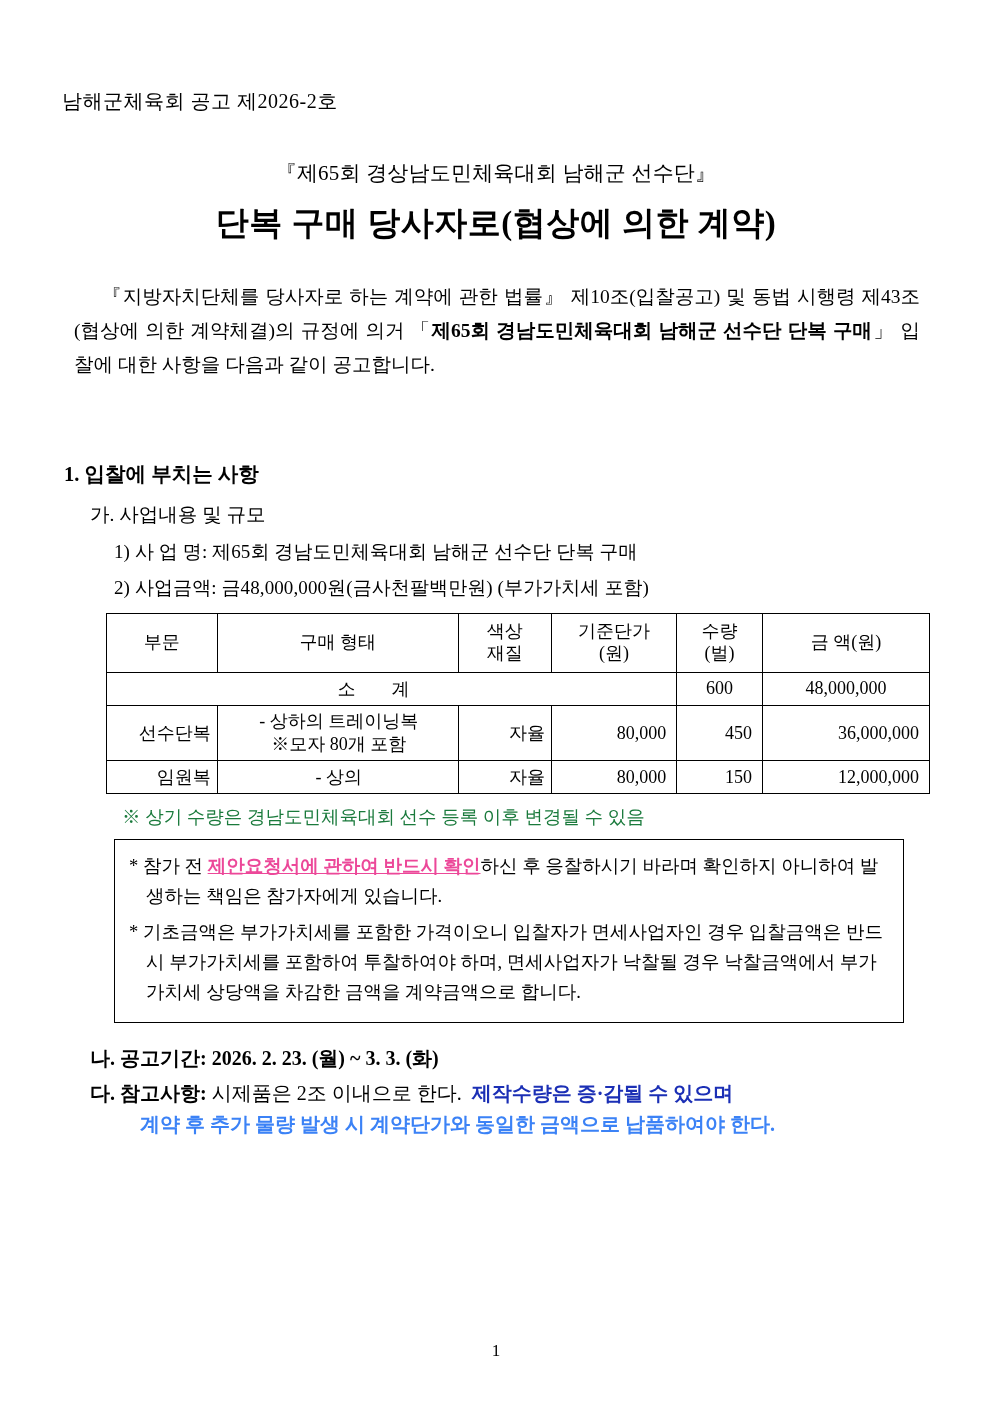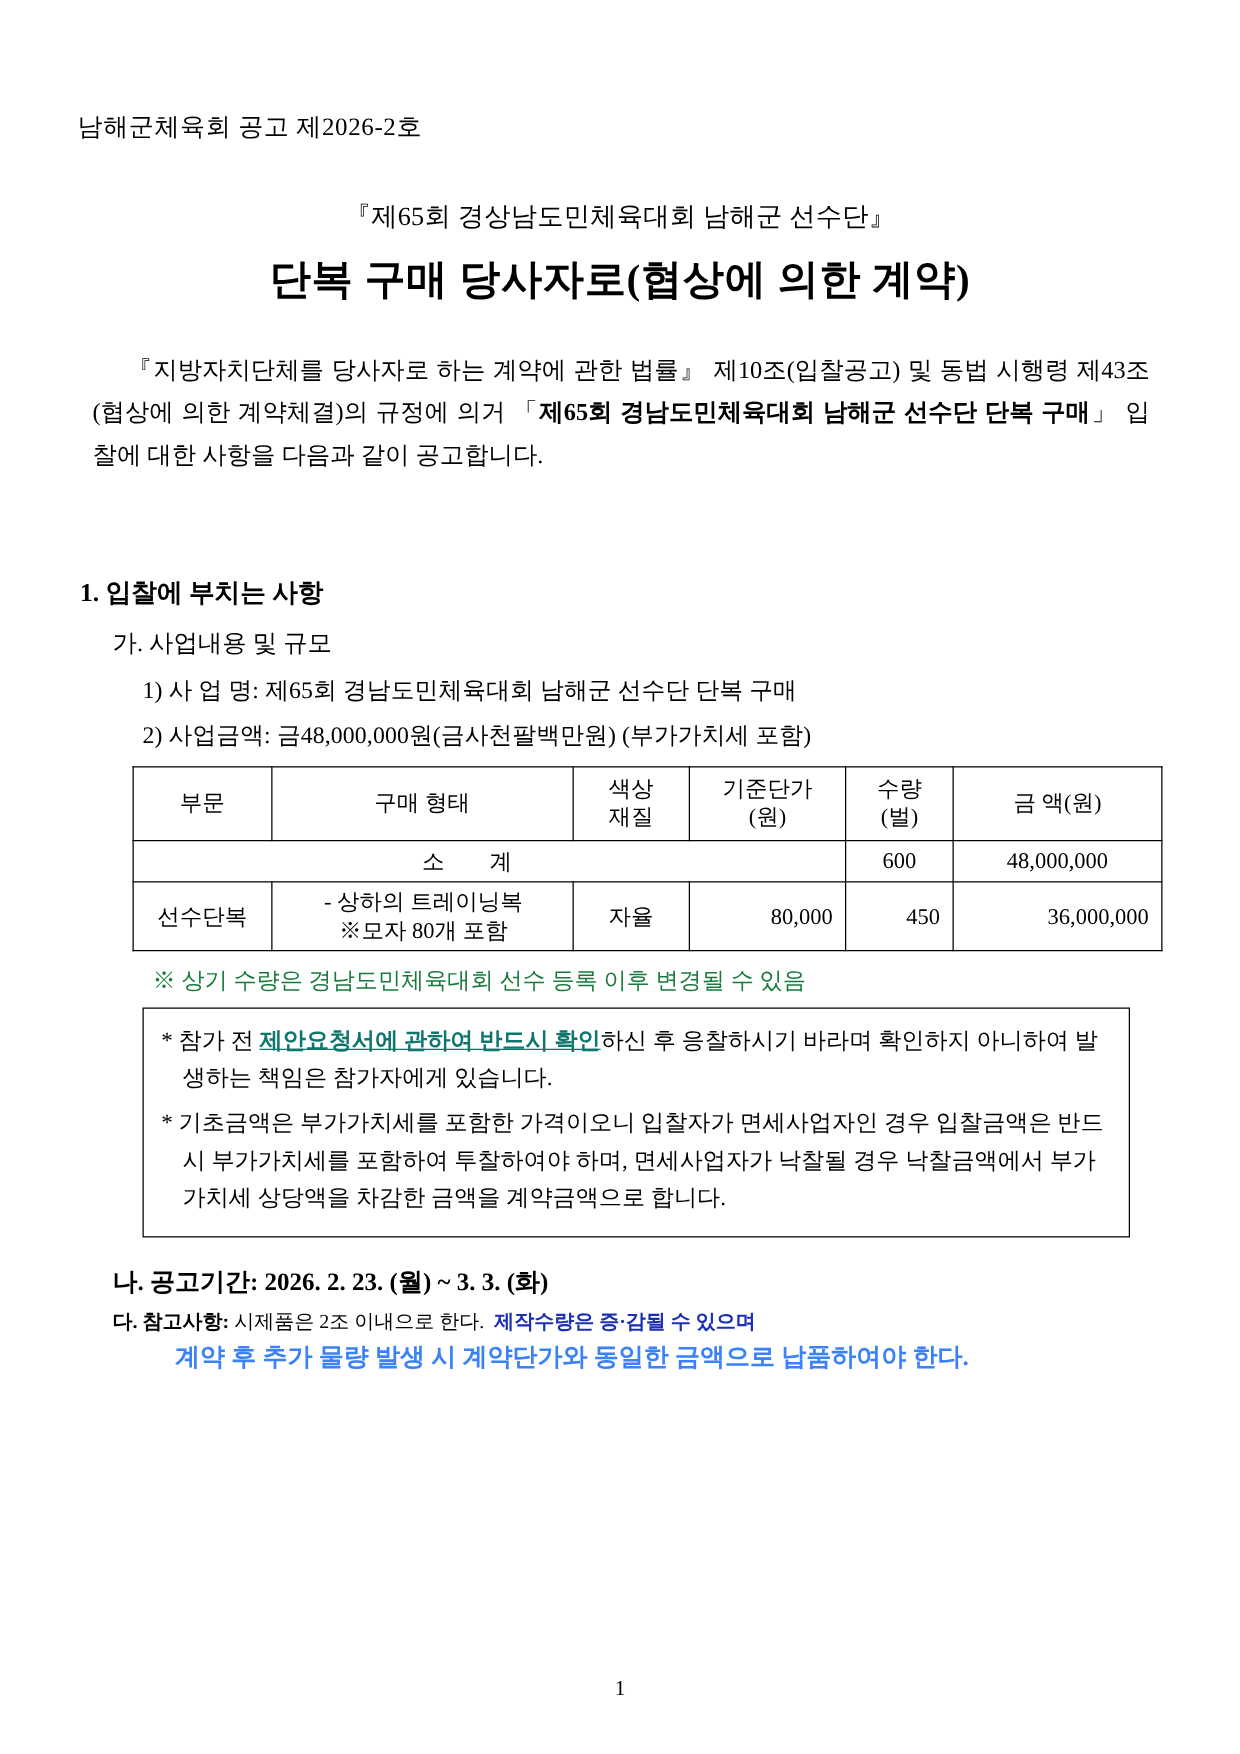--- a/index.html
+++ b/index.html
@@ -78,21 +78,21 @@
     border: 1px solid #000;
     padding: 4px 6px;
     font-weight: normal;
     vertical-align: middle;
   }
   table.goods thead th {
     text-align: center;
     line-height: 1.22;
     padding: 7px 4px;
   }
-  .c-center { text-align: center; }
+  .c-center { text-align: right; }
   .c-right { text-align: right; padding-right: 10px !important; }
   .c-left { text-align: center; padding-left: 8px !important; margin-left: 28px; }
   .row-total td {
     font-weight: bold;
     text-align: center;
     padding-top: 8px;
     padding-bottom: 8px;
   }
   .total-label {
     letter-spacing: 36px;
@@ -120,29 +120,29 @@
     font-size: 18.5px;
     line-height: 1.62;
   }
   .box p {
     margin: 0 0 6px 0;
     text-indent: -17px;
     padding-left: 17px;
   }
   .box p:last-child { margin-bottom: 0; }
   .blue-bold { color: #1b2fb5; font-weight: bold; }
-  .underline-blue { color: #0f766e; font-weight: bold; text-decoration: underline; }
+  .underline-blue { color: #ec4899; font-weight: bold; text-decoration: underline; }
 
   .lvl-na {
     font-size: 20px;
     font-weight: bold;
     margin: 22px 0 8px 28px;
   }
   .lvl-da {
-    font-size: 16px;
+    font-size: 20px;
     font-weight: bold;
     margin: 6px 0 0 28px;
   }
   .lvl-da .plain { font-weight: normal; }
   .da-cont {
     font-size: 20px;
     font-weight: bold;
     color: #3b82f6;
     margin: 4px 0 0 78px;
   }
@@ -208,20 +208,28 @@
         <td class="c-center">선수단복</td>
         <td class="c-left cell-two-line">
           <div>- 상하의 트레이닝복</div>
           <div>※모자 80개 포함</div>
         </td>
         <td class="c-center">자율</td>
         <td class="c-right">80,000</td>
         <td class="c-right">450</td>
         <td class="c-right">36,000,000</td>
       </tr>
+      <tr>
+        <td class="c-center">임원복</td>
+        <td class="c-left">- 상의</td>
+        <td class="c-center">자율</td>
+        <td class="c-right">80,000</td>
+        <td class="c-right">150</td>
+        <td class="c-right">12,000,000</td>
+      </tr>
     </tbody>
   </table>
 
   <div class="note-green">※ 상기 수량은 경남도민체육대회 선수 등록 이후 변경될 수 있음</div>
 
 
   <div class="box">
     <p><span>* 참가 전 </span><span class="underline-blue">제안요청서에 관하여 반드시 확인</span><span>하신 후 응찰하시기 바라며 확인하지 아니하여 발생하는 책임은 참가자에게 있습니다.</span></p>
     <p>* 기초금액은 부가가치세를 포함한 가격이오니 입찰자가 면세사업자인 경우 입찰금액은 반드시 부가가치세를 포함하여 투찰하여야 하며, 면세사업자가 낙찰될 경우 낙찰금액에서 부가가치세 상당액을 차감한 금액을 계약금액으로 합니다.</p>
   </div>

